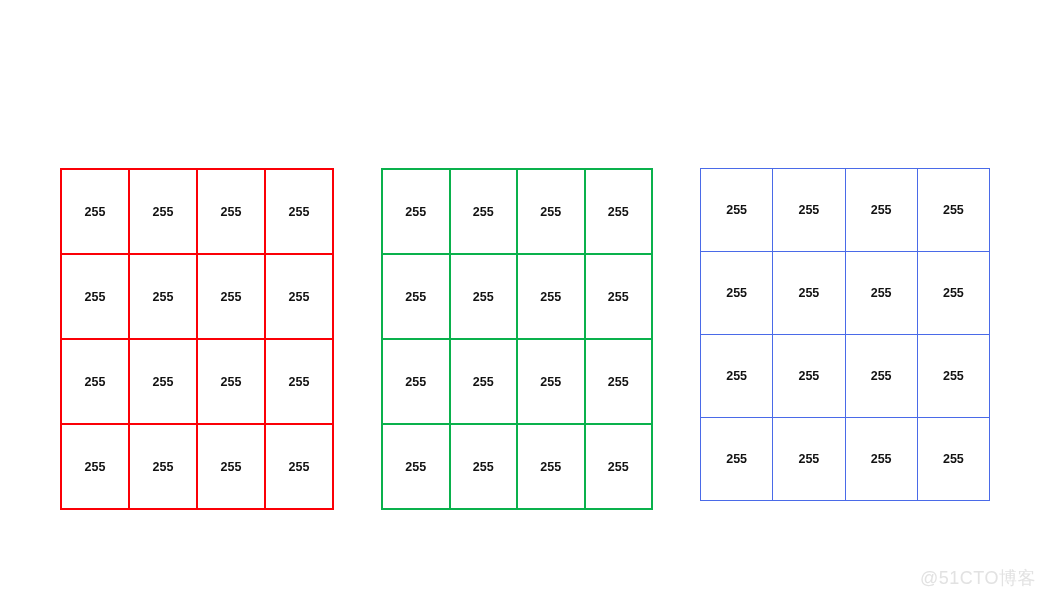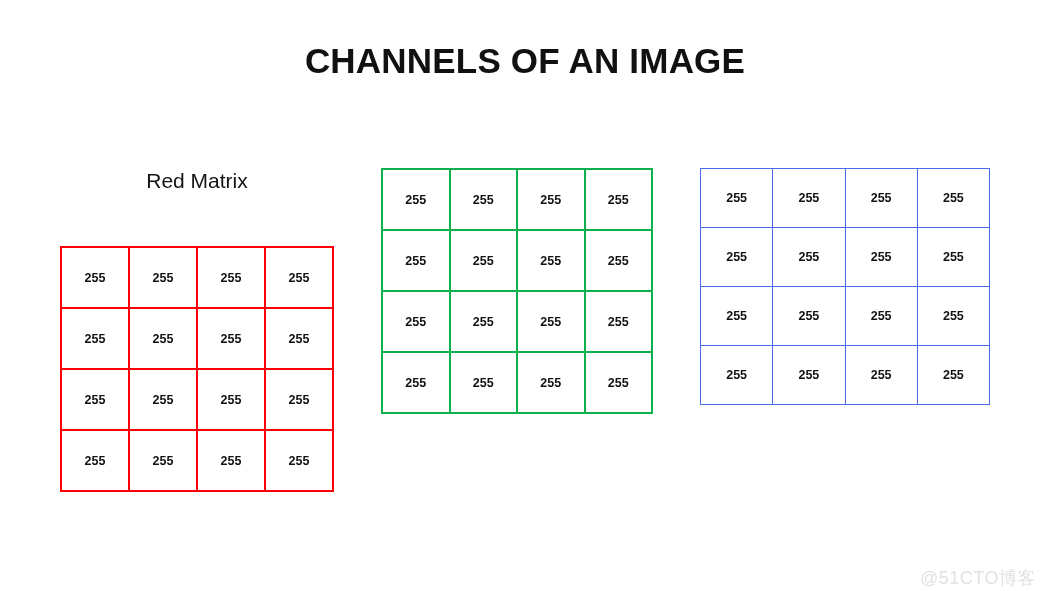--- a/index.html
+++ b/index.html
@@ -70,21 +70,21 @@
   }
 
   .matrix td {
     height: 59px;
     text-align: center;
     vertical-align: middle;
     font-size: 12.5px;
     font-weight: bold;
     color: #121212;
     background: #ffffff;
-    padding: 0;
+    padding: 12px;
   }
 
   .matrix-red td   { border: 2px solid #fb0007; }
   .matrix-green td { border: 2px solid #0ab14c; }
   .matrix-blue td  { border: 1.6px solid #4a6ae8; }
 
   .matrix-blue td { height: 58px; }
 
   .watermark {
     position: absolute;
@@ -94,26 +94,24 @@
     color: #e2e2e2;
     letter-spacing: 0.5px;
     white-space: nowrap;
   }
 </style>
 </head>
 <body>
 
 <div class="slide">
 
-  <div class="page-title">CHANNELS OF AN IMAGE</div>
 
   <div class="panels">
 
     <div class="panel panel-red">
-      <div class="panel-label">Red Matrix</div>
       <table class="matrix matrix-red">
         <tbody>
             <tr>
               <td>255</td>
               <td>255</td>
               <td>255</td>
               <td>255</td>
             </tr>
             <tr>
               <td>255</td>

